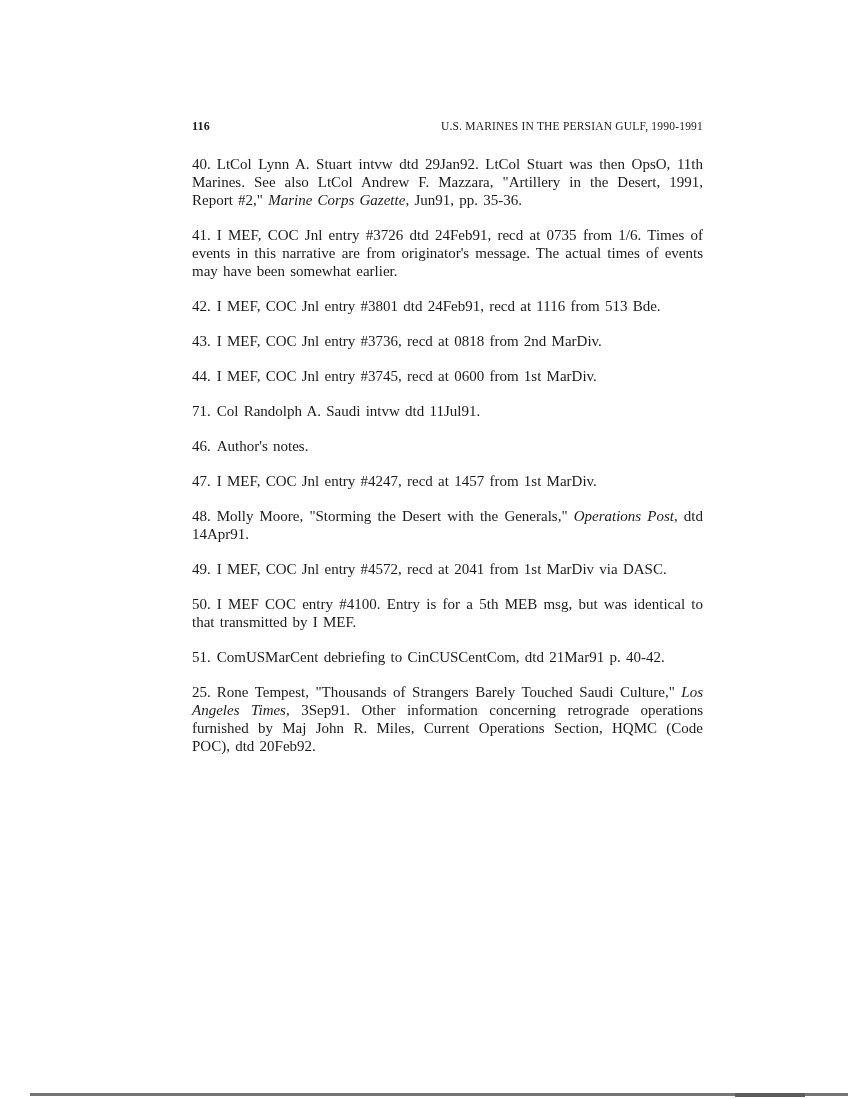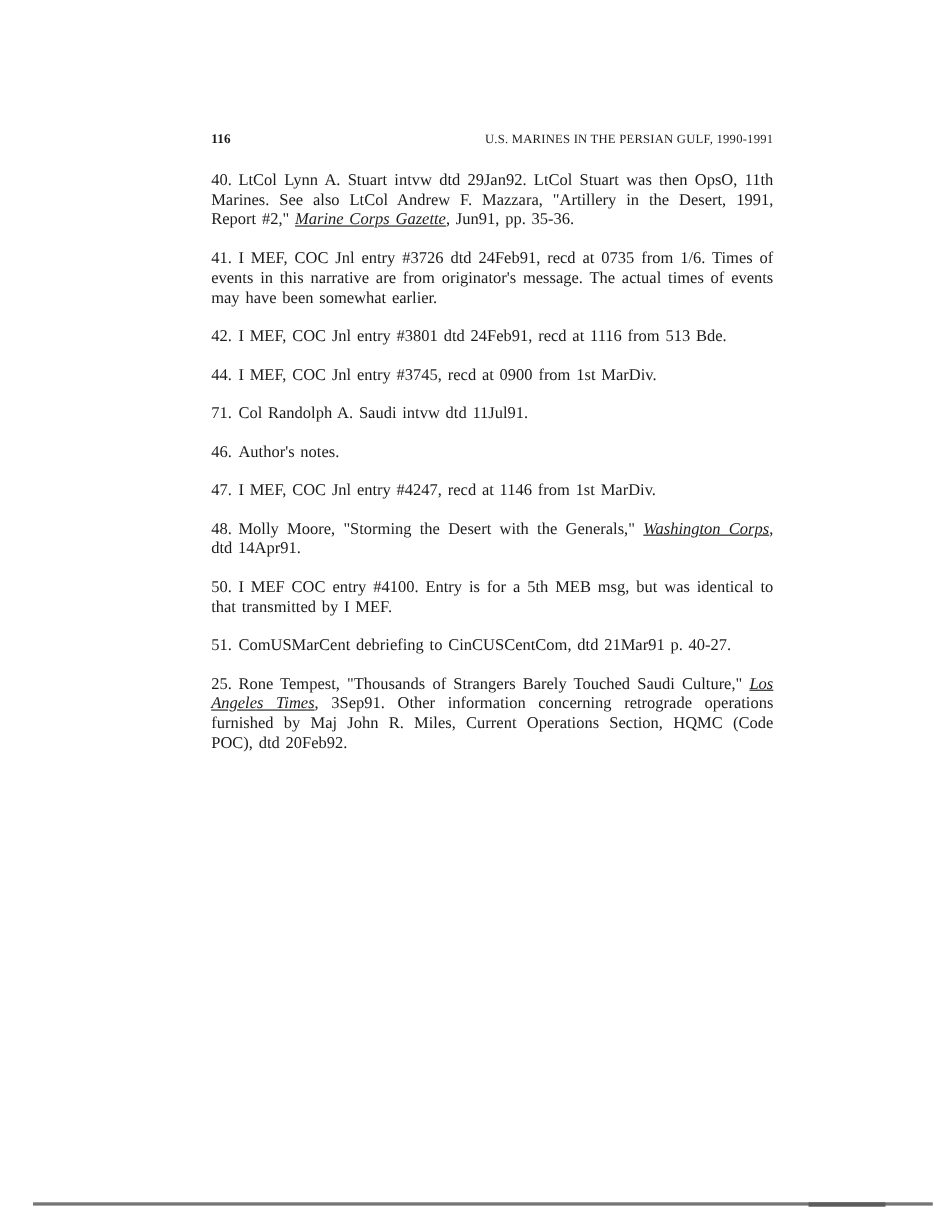--- a/index.html
+++ b/index.html
@@ -39,21 +39,20 @@
     font-size: 15px;
     line-height: 18px;
     text-align: justify;
     word-spacing: 1.5px;
   }
   .note-number {
     padding-right: 6px;
   }
   .italic {
     font-style: italic;
-    text-decoration: underline;
   }
   .scan-line {
     position: absolute;
     left: 30px;
     right: 8px;
     top: 1093px;
     height: 3px;
     background: #757575;
   }
   .scan-line::after {
@@ -81,48 +80,54 @@
   </p>
 
   <p class="note">
     <span class="note-number">41.</span><span class="note-text"><span>I MEF, COC Jnl entry #3726 dtd 24Feb91, recd at 0735 from 1/6.  Times of events in this narrative are from originator's message.  The actual times of events may have been somewhat earlier.</span></span>
   </p>
 
   <p class="note">
     <span class="note-number">42.</span><span class="note-text"><span>I MEF, COC Jnl entry #3801 dtd 24Feb91, recd at 1116 from 513 Bde.</span></span>
   </p>
 
+  <p class="note">
+    <span class="note-number">43.</span><span class="note-text"><span>I MEF, COC Jnl entry #3736, recd at 0818 from 2nd MarDiv.</span></span>
+  </p>
 
   <p class="note">
-    <span class="note-number">44.</span><span class="note-text"><span>I MEF, COC Jnl entry #3745, recd at 0900 from 1st MarDiv.</span></span>
+    <span class="note-number">44.</span><span class="note-text"><span>I MEF, COC Jnl entry #3745, recd at 0600 from 1st MarDiv.</span></span>
   </p>
 
   <p class="note">
     <span class="note-number">71.</span><span class="note-text"><span>Col Randolph A. Saudi intvw dtd 11Jul91.</span></span>
   </p>
 
   <p class="note">
     <span class="note-number">46.</span><span class="note-text"><span>Author's notes.</span></span>
   </p>
 
   <p class="note">
-    <span class="note-number">47.</span><span class="note-text"><span>I MEF, COC Jnl entry #4247, recd at 1146 from 1st MarDiv.</span></span>
+    <span class="note-number">47.</span><span class="note-text"><span>I MEF, COC Jnl entry #4247, recd at 1457 from 1st MarDiv.</span></span>
   </p>
 
   <p class="note">
-    <span class="note-number">48.</span><span class="note-text"><span>Molly Moore, "Storming the Desert with the Generals," </span><span class="italic">Washington Corps</span><span>, dtd 14Apr91.</span></span>
+    <span class="note-number">48.</span><span class="note-text"><span>Molly Moore, "Storming the Desert with the Generals," </span><span class="italic">Operations Post</span><span>, dtd 14Apr91.</span></span>
   </p>
 
+  <p class="note">
+    <span class="note-number">49.</span><span class="note-text"><span>I MEF, COC Jnl entry #4572, recd at 2041 from 1st MarDiv via DASC.</span></span>
+  </p>
 
   <p class="note">
     <span class="note-number">50.</span><span class="note-text"><span>I MEF COC entry #4100. Entry is for a 5th MEB msg, but was identical to that transmitted by I MEF.</span></span>
   </p>
 
   <p class="note">
-    <span class="note-number">51.</span><span class="note-text"><span>ComUSMarCent debriefing to CinCUSCentCom, dtd 21Mar91 p. 40-27.</span></span>
+    <span class="note-number">51.</span><span class="note-text"><span>ComUSMarCent debriefing to CinCUSCentCom, dtd 21Mar91 p. 40-42.</span></span>
   </p>
 
   <p class="note">
     <span class="note-number">25.</span><span class="note-text"><span>Rone Tempest, "Thousands of Strangers Barely Touched Saudi Culture," </span><span class="italic">Los Angeles Times</span><span>, 3Sep91.  Other information concerning retrograde operations furnished by Maj John R. Miles, Current Operations Section, HQMC (Code POC), dtd 20Feb92.</span></span>
   </p>
 </div>
   </div>
   <div class="scan-line"></div>
 </div>
 

